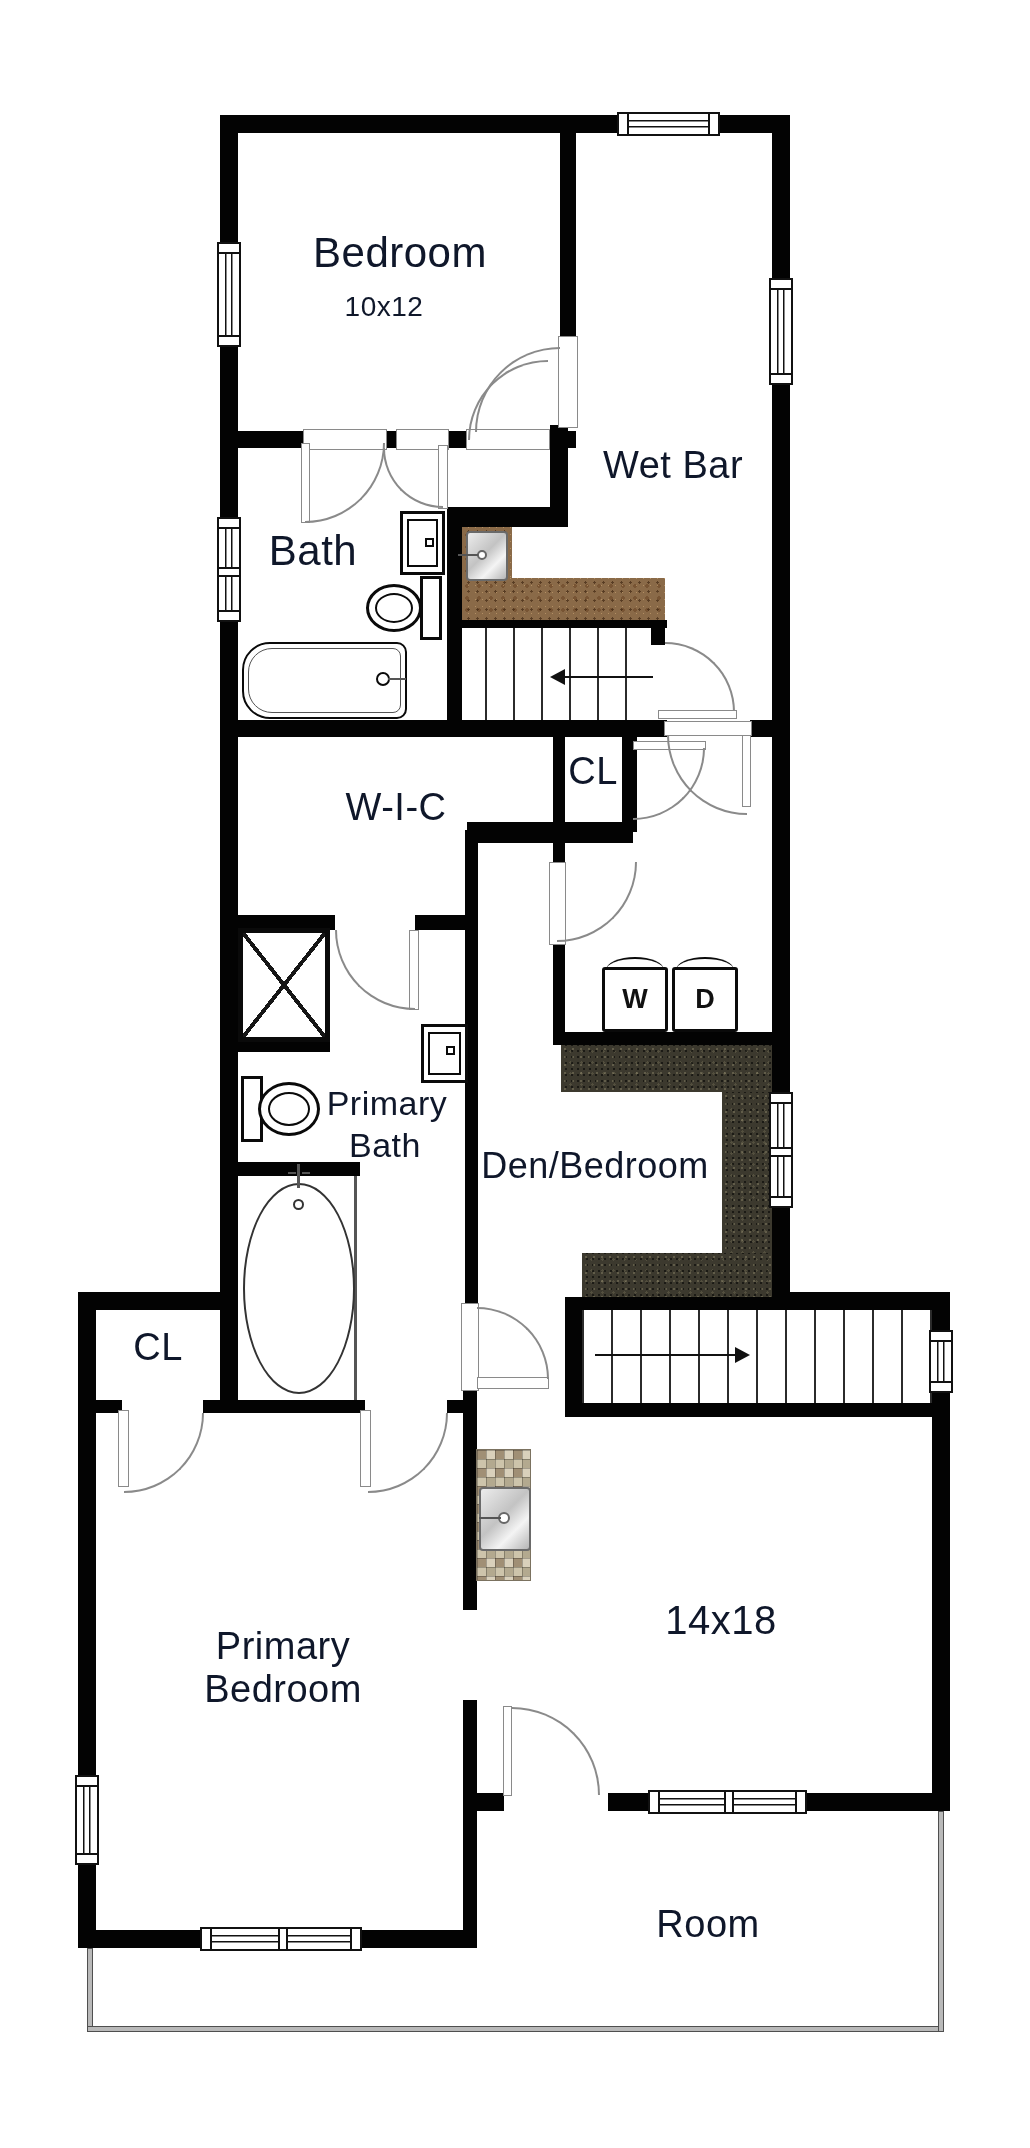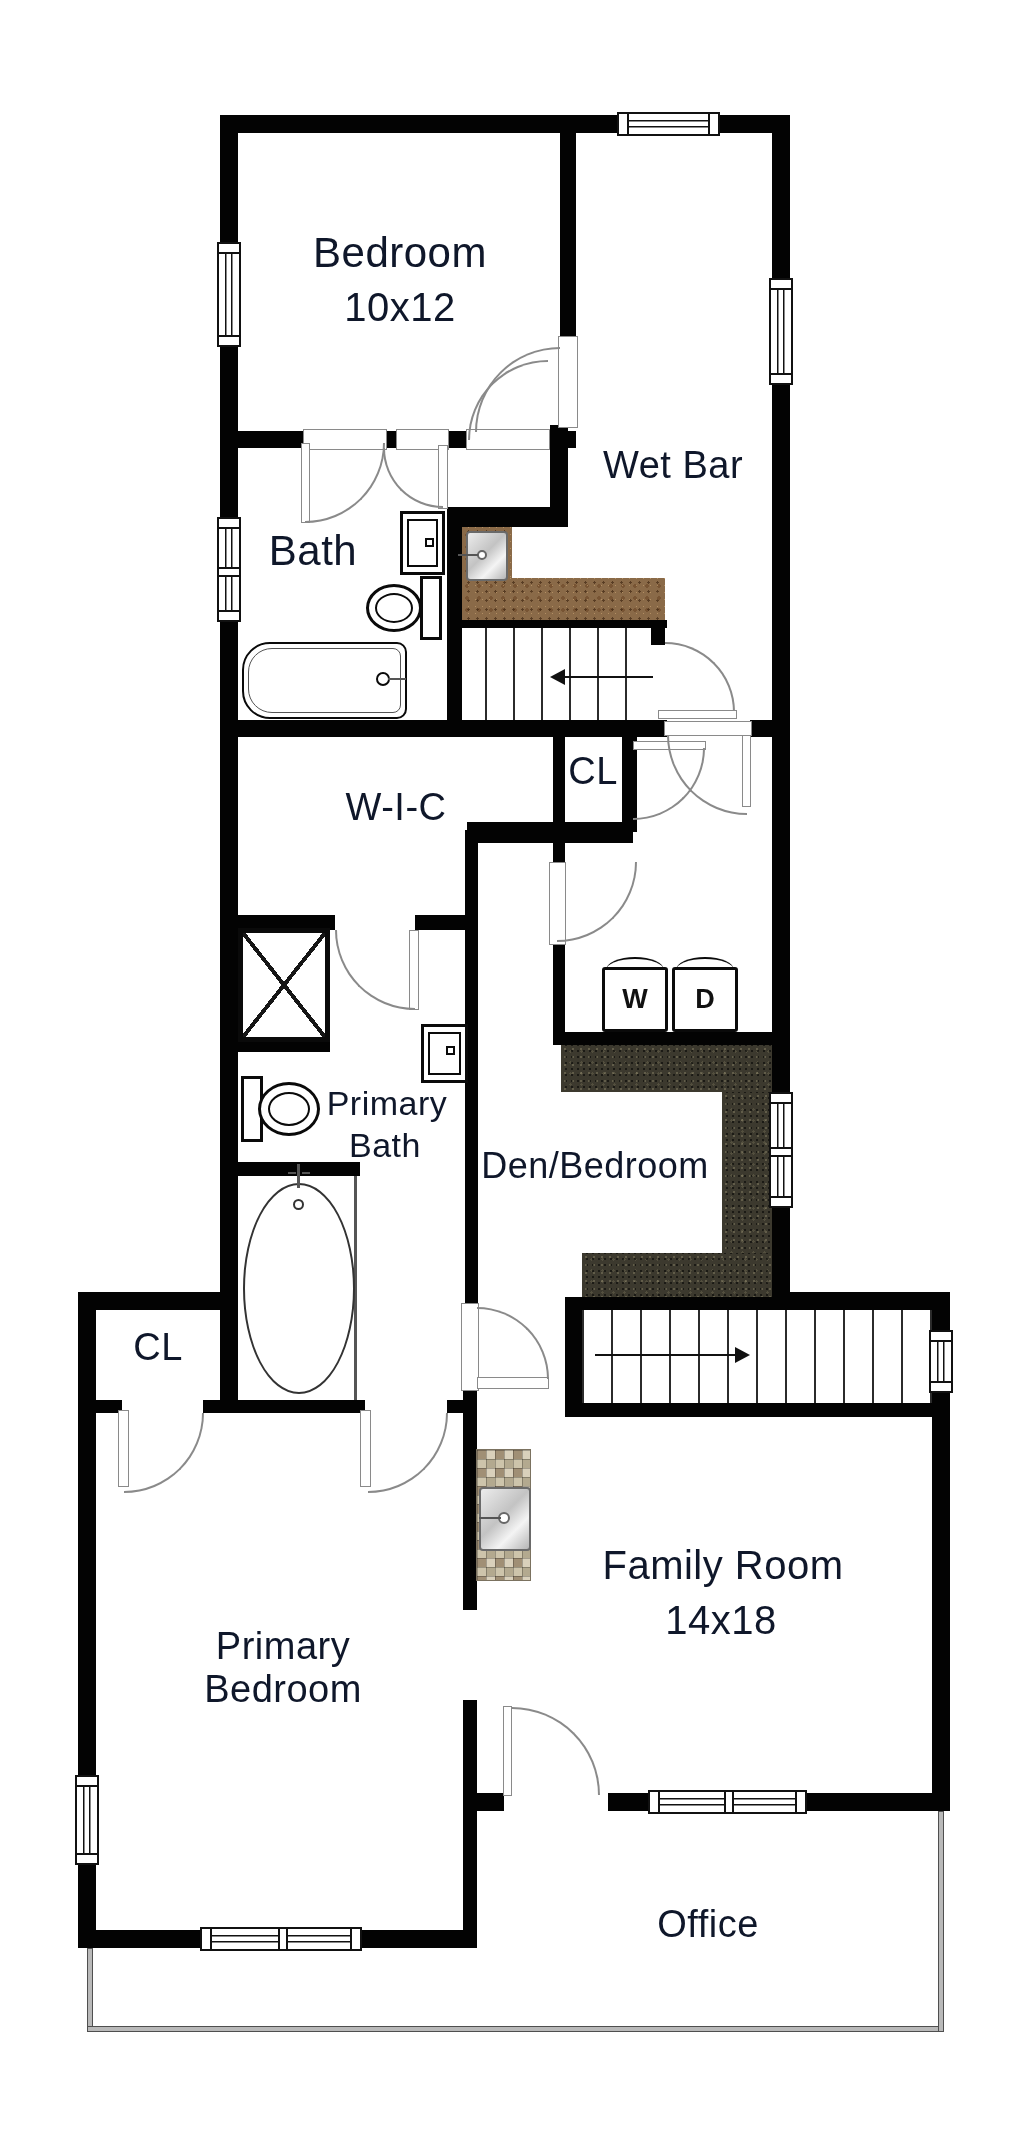--- a/index.html
+++ b/index.html
@@ -228,28 +228,27 @@
   <div class="leaf" style="left:118px;top:1410px;width:11px;height:77px"></div>
   <div class="arc br" style="left:124px;top:1413px;width:80px;height:80px"></div>
 
   <div class="leaf" style="left:360px;top:1410px;width:11px;height:77px"></div>
   <div class="arc br" style="left:368px;top:1413px;width:80px;height:80px"></div>
 
   <div class="leaf" style="left:503px;top:1706px;width:9px;height:90px"></div>
   <div class="arc tr" style="left:512px;top:1707px;width:88px;height:88px"></div>
 
   <div class="label" style="left:400px;top:253px;font-size:42px">Bedroom</div>
-  <div class="label" style="left:400px;top:307px;font-size:40px">10x12</div>
+  <div class="label" style="left:384px;top:307px;font-size:28px">10x12</div>
   <div class="label" style="left:673px;top:465px;font-size:38px">Wet Bar</div>
   <div class="label" style="left:313px;top:551px;font-size:42px">Bath</div>
   <div class="label" style="left:593px;top:771px;font-size:38px">CL</div>
   <div class="label" style="left:396px;top:807px;font-size:38px">W-I-C</div>
   <div class="label" style="left:387px;top:1103px;font-size:34px">Primary</div>
   <div class="label" style="left:385px;top:1145px;font-size:34px">Bath</div>
   <div class="label" style="left:595px;top:1166px;font-size:36px">Den/Bedroom</div>
   <div class="label" style="left:158px;top:1347px;font-size:38px">CL</div>
   <div class="label" style="left:283px;top:1646px;font-size:38px">Primary</div>
   <div class="label" style="left:283px;top:1689px;font-size:38px">Bedroom</div>
-  <div class="label" style="left:723px;top:1565px;font-size:40px">Family Room</div>
   <div class="label" style="left:721px;top:1620px;font-size:40px">14x18</div>
-  <div class="label" style="left:708px;top:1924px;font-size:38px">Office</div>
+  <div class="label" style="left:708px;top:1924px;font-size:38px">Room</div>
 
 </div>
 
 </body></html>

